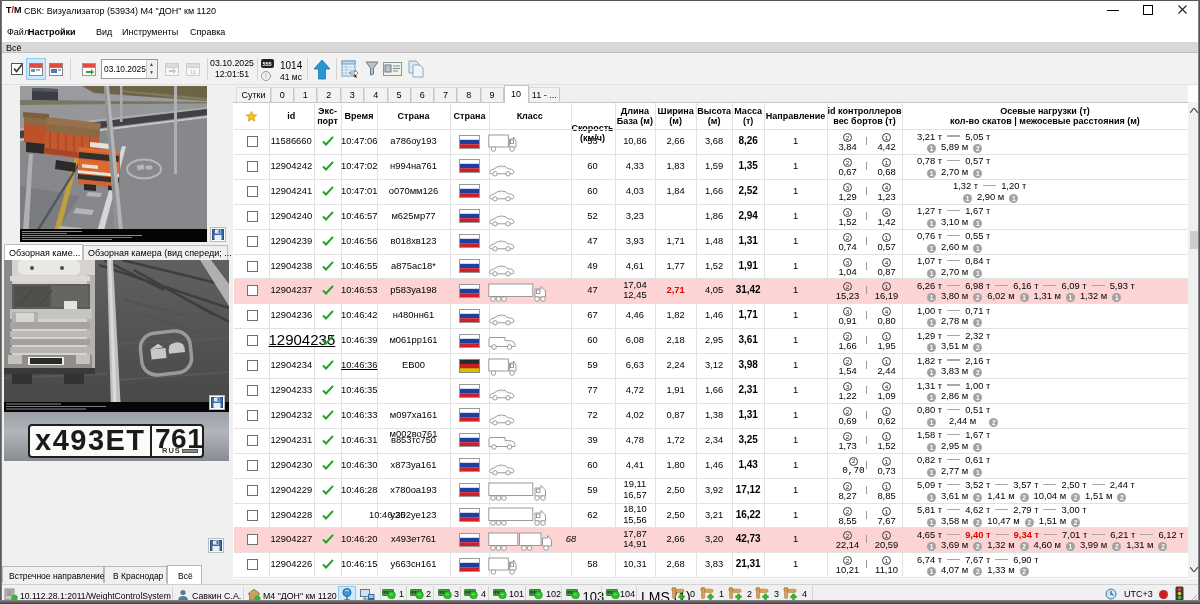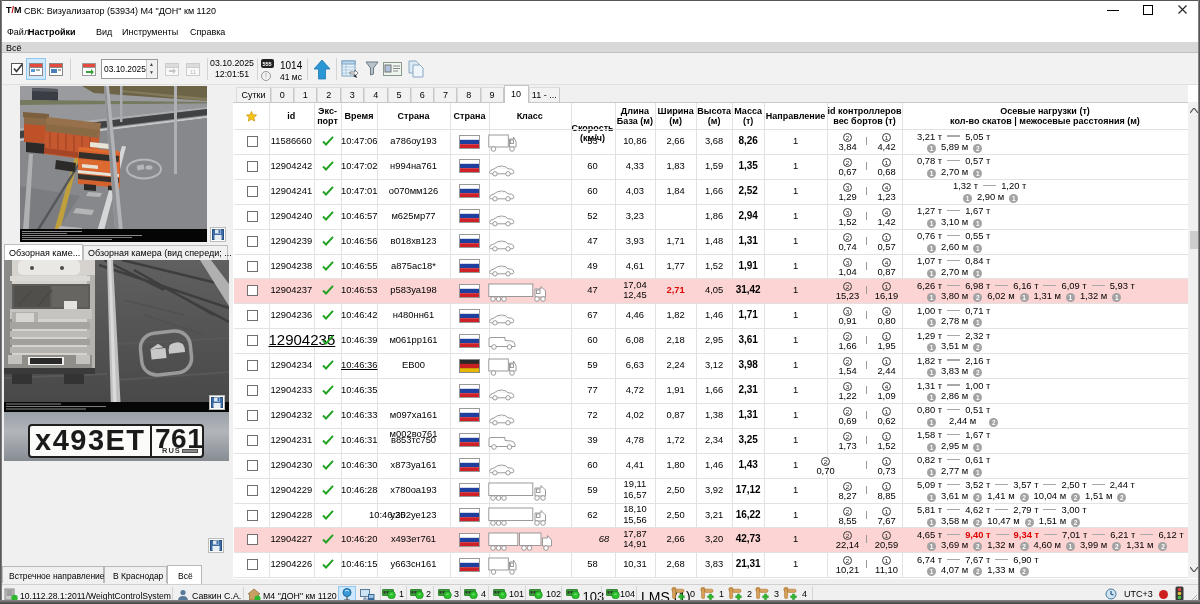--- a/index.html
+++ b/index.html
@@ -817,21 +817,21 @@
         <circle cx="20" cy="9.8" r="2.2"></circle>
 <path d="M8.5 4.8 Q10.5 2.8 13.5 2.8 L13.5 4.8 Z M14.5 2.8 Q17.5 2.9 19 4.9 L14.5 4.9 Z" fill="#f4f4f4" stroke="none"></path>
       </g>
     </svg></div>
 <div class="cell" style="left:570.5px;top:452.7px;width:44.0px;height:24.9px;font-size:9.4px;line-height:24.9px;z-index:2;">60</div>
 <div class="cell" style="left:614.5px;top:452.7px;width:40.799999999999955px;height:24.9px;font-size:9.4px;line-height:24.9px;z-index:2;">4,41</div>
 <div class="cell" style="left:655.3px;top:452.7px;width:40.700000000000045px;height:24.9px;font-size:9.4px;line-height:24.9px;z-index:2;">1,80</div>
 <div class="cell" style="left:696px;top:452.7px;width:36.299999999999955px;height:24.9px;font-size:9.4px;line-height:24.9px;z-index:2;">1,46</div>
 <div class="cell" style="left:732.3px;top:452.7px;width:31.700000000000045px;height:24.9px;font-size:10px;font-weight:bold;line-height:24.9px;z-index:2;">1,43</div>
 <div class="cell" style="left:764px;top:452.7px;width:63px;height:24.9px;font-size:9.4px;line-height:24.9px;z-index:2;">1</div>
-<div class="cell" style="left:807px;top:455.7px;width:37px;z-index:2;font-size:9.4px;line-height:9.8px;"><span class="circ">2</span><br>0,70</div>
+<div class="cell" style="left:835px;top:455.7px;width:37px;z-index:2;font-size:9.4px;line-height:9.8px;font-family:Liberation Mono, monospace;"><span class="circ">2</span><br>0,70</div>
 <div class="abs" style="left:866px;top:460.7px;width:1px;height:8px;background:#999;z-index:2;"></div>
 <div class="cell" style="left:868px;top:455.7px;width:37px;z-index:2;font-size:9.4px;line-height:9.8px;"><span class="circ">1</span><br>0,73</div>
 <div class="abs" style="left:917px;top:455.2px;width:271px;z-index:2;font-size:9.4px;line-height:10.6px;white-space:nowrap;"><span>0,82&nbsp;т</span><span class="dash"></span><span>0,61&nbsp;т</span><br><span style="margin-left:6px;"></span><span class="circf">1</span><span style="margin:0 1px;">2,77&nbsp;м</span><span class="circf">1</span></div>
 <div class="chk" style="left:247px;top:484.59999999999997px;z-index:2;"></div>
 <div class="cell" style="left:268.5px;top:477.59999999999997px;width:45.5px;height:24.9px;font-size:9.4px;line-height:24.9px;z-index:2;">12904229</div>
 <div class="cell" style="left:314px;top:484.59999999999997px;width:27px;z-index:2;"><svg width="12" height="10" viewBox="0 0 12 10">
       <path d="M1 5.5 L4 8.5 L11 0.8" fill="none" stroke="#21a121" stroke-width="1.9"></path>
     </svg></div>
 <div class="cell" style="left:341px;top:477.59999999999997px;width:36px;height:24.9px;font-size:9.4px;line-height:24.9px;z-index:2;">10:46:28</div>
 <div class="cell" style="left:377px;top:477.59999999999997px;width:73px;height:24.9px;font-size:9.4px;line-height:24.9px;z-index:2;">х780оа193</div>
@@ -918,21 +918,21 @@
         <rect x="31.5" y="1" width="21.5" height="12.5"></rect>
 <path d="M54.5 6 L59.5 6 L59.5 3.5 L63.5 8 L63.5 14 L54.5 14 Z"></path>
 <circle cx="5" cy="16" r="2.3"></circle>
         <circle cx="10.5" cy="16" r="2.3"></circle>
         <circle cx="16" cy="16" r="2.3"></circle>
 <circle cx="36" cy="16" r="2.3"></circle>
         <circle cx="41.5" cy="16" r="2.3"></circle>
         <circle cx="58" cy="16" r="2.3"></circle>
       </g>
     </svg></div>
-<div class="cell" style="left:582px;top:527.4px;width:44.0px;height:24.9px;font-size:9.4px;line-height:24.9px;z-index:2;font-style:italic;">68</div>
+<div class="cell" style="left:549px;top:527.4px;width:44.0px;height:24.9px;font-size:9.4px;line-height:24.9px;z-index:2;font-style:italic;">68</div>
 <div class="cell" style="left:614.5px;top:528.9px;width:40.799999999999955px;height:24.9px;font-size:9.4px;line-height:10.5px;z-index:2;">17,87<br>14,91</div>
 <div class="cell" style="left:655.3px;top:527.4px;width:40.700000000000045px;height:24.9px;font-size:9.4px;line-height:24.9px;z-index:2;">2,66</div>
 <div class="cell" style="left:696px;top:527.4px;width:36.299999999999955px;height:24.9px;font-size:9.4px;line-height:24.9px;z-index:2;">3,20</div>
 <div class="cell" style="left:732.3px;top:527.4px;width:31.700000000000045px;height:24.9px;font-size:10px;font-weight:bold;line-height:24.9px;z-index:2;">42,73</div>
 <div class="cell" style="left:764px;top:527.4px;width:63px;height:24.9px;font-size:9.4px;line-height:24.9px;z-index:2;">1</div>
 <div class="cell" style="left:829px;top:530.4px;width:37px;z-index:2;font-size:9.4px;line-height:9.8px;"><span class="circ">2</span><br>22,14</div>
 <div class="abs" style="left:866px;top:535.4px;width:1px;height:8px;background:#999;z-index:2;"></div>
 <div class="cell" style="left:868px;top:530.4px;width:37px;z-index:2;font-size:9.4px;line-height:9.8px;"><span class="circ">1</span><br>20,59</div>
 <div class="abs" style="left:917px;top:529.9px;width:271px;z-index:2;font-size:9.4px;line-height:10.6px;white-space:nowrap;"><span>4,65&nbsp;т</span><span class="dash"></span><span class="red" style="font-weight:bold">9,40&nbsp;т</span><span class="dash"></span><span class="red" style="font-weight:bold">9,34&nbsp;т</span><span class="dash"></span><span>7,01&nbsp;т</span><span class="dash"></span><span>6,21&nbsp;т</span><span class="dash"></span><span>6,12&nbsp;т</span><br><span style="margin-left:6px;"></span><span class="circf">1</span><span style="margin:0 1px;">3,69&nbsp;м</span><span class="circf">2</span><span style="margin:0 1px;">1,32&nbsp;м</span><span class="circf">2</span><span style="margin:0 1px;">4,60&nbsp;м</span><span class="circf">1</span><span style="margin:0 1px;">3,99&nbsp;м</span><span class="circf">2</span><span style="margin:0 1px;">1,31&nbsp;м</span><span class="circf">2</span></div>
 <div class="chk" style="left:247px;top:559.3px;z-index:2;"></div>

